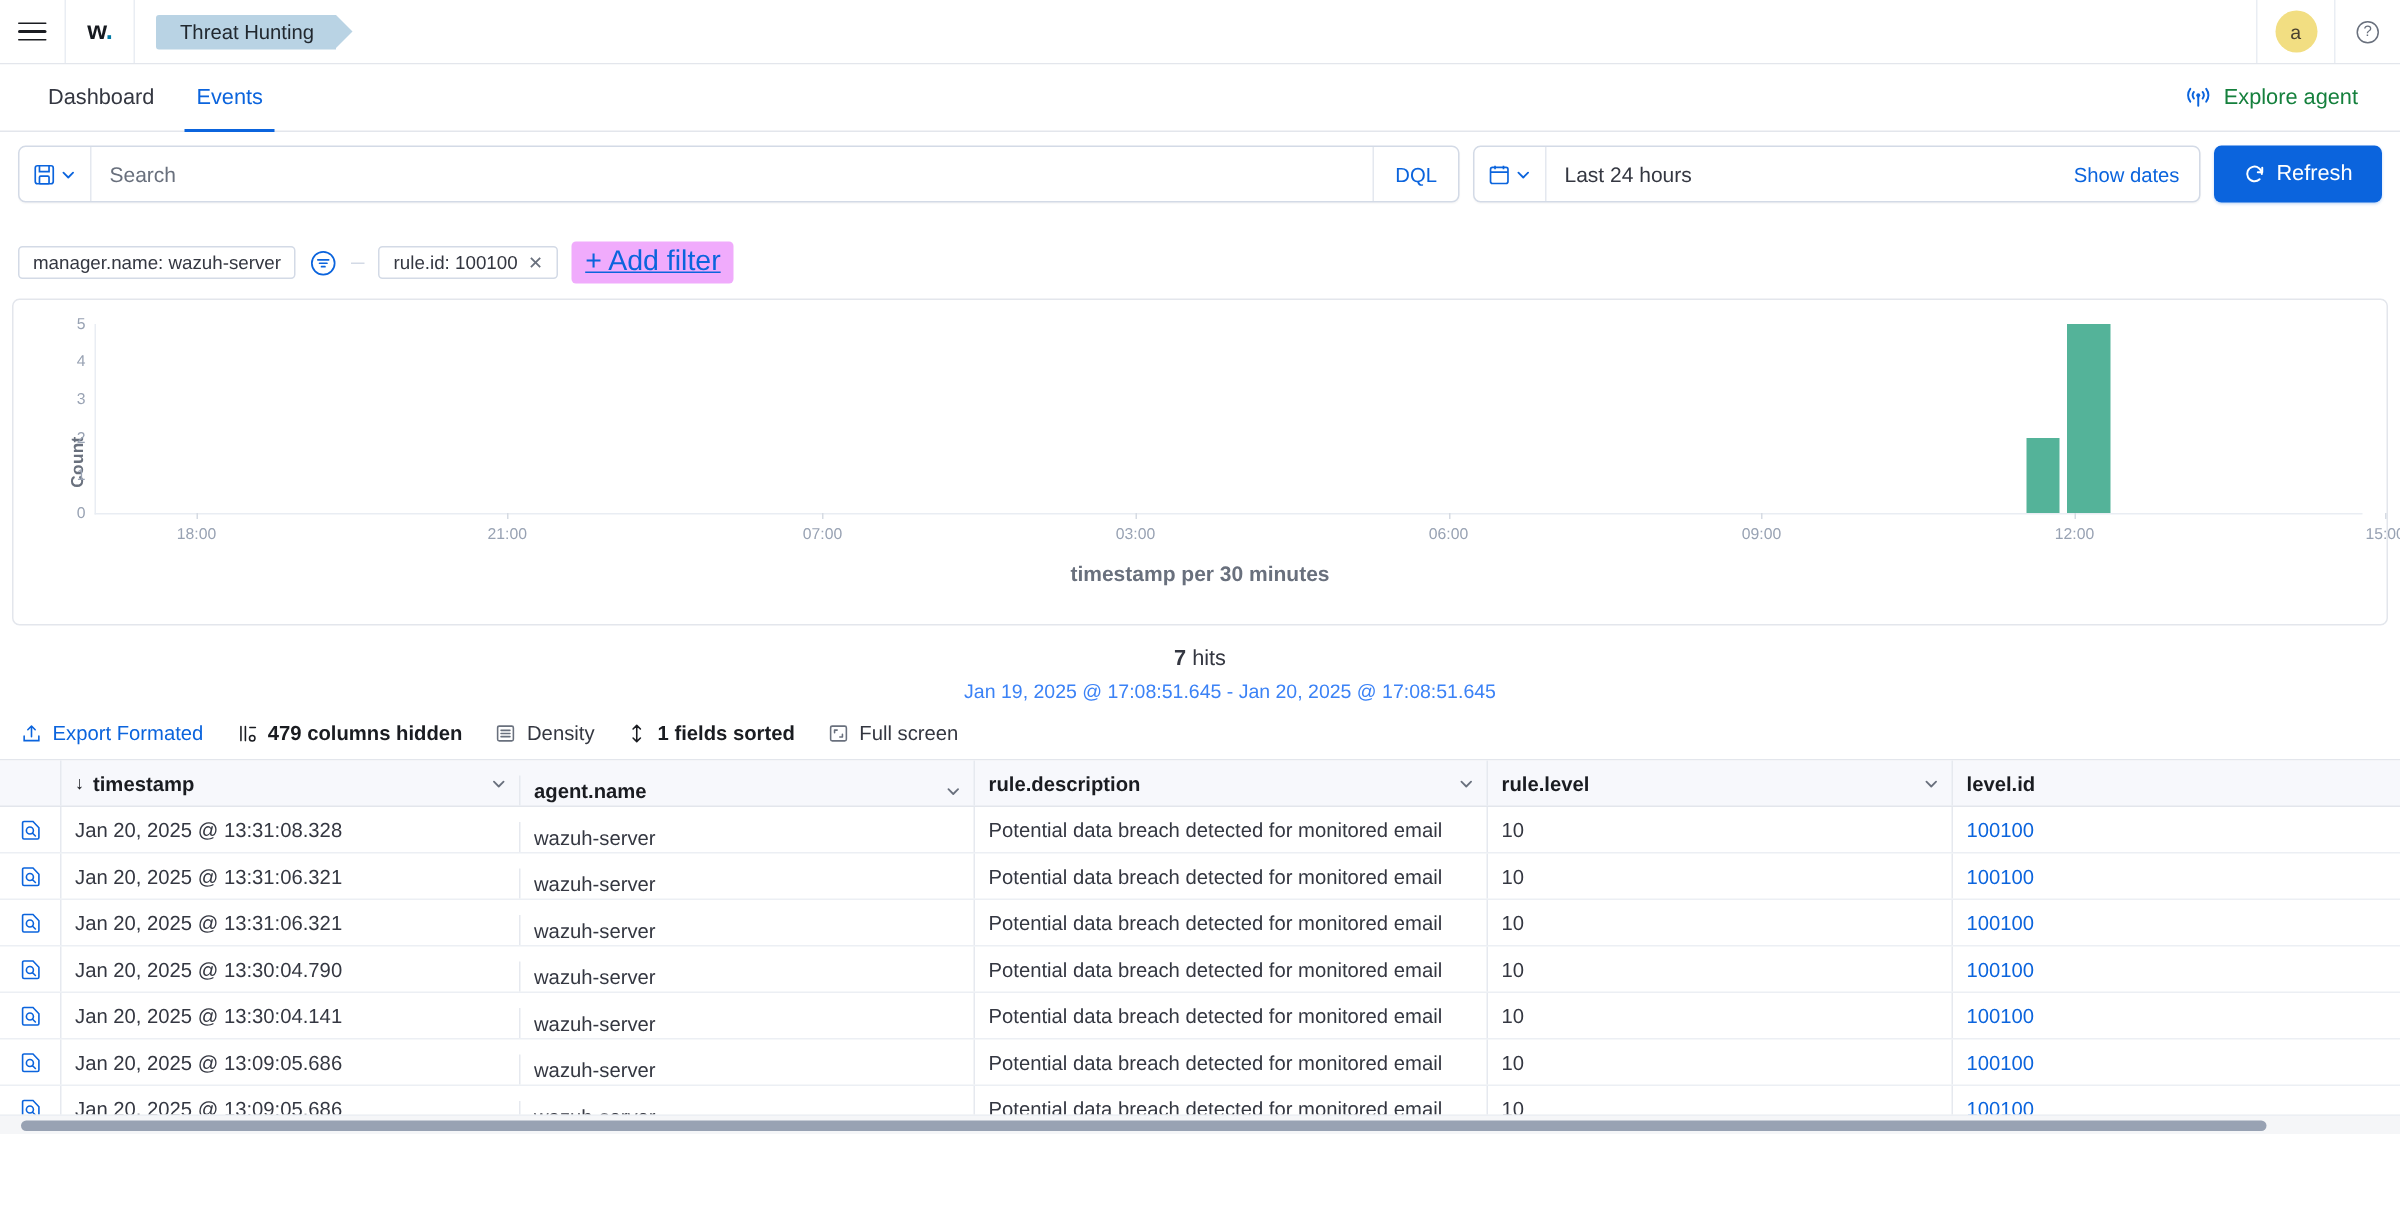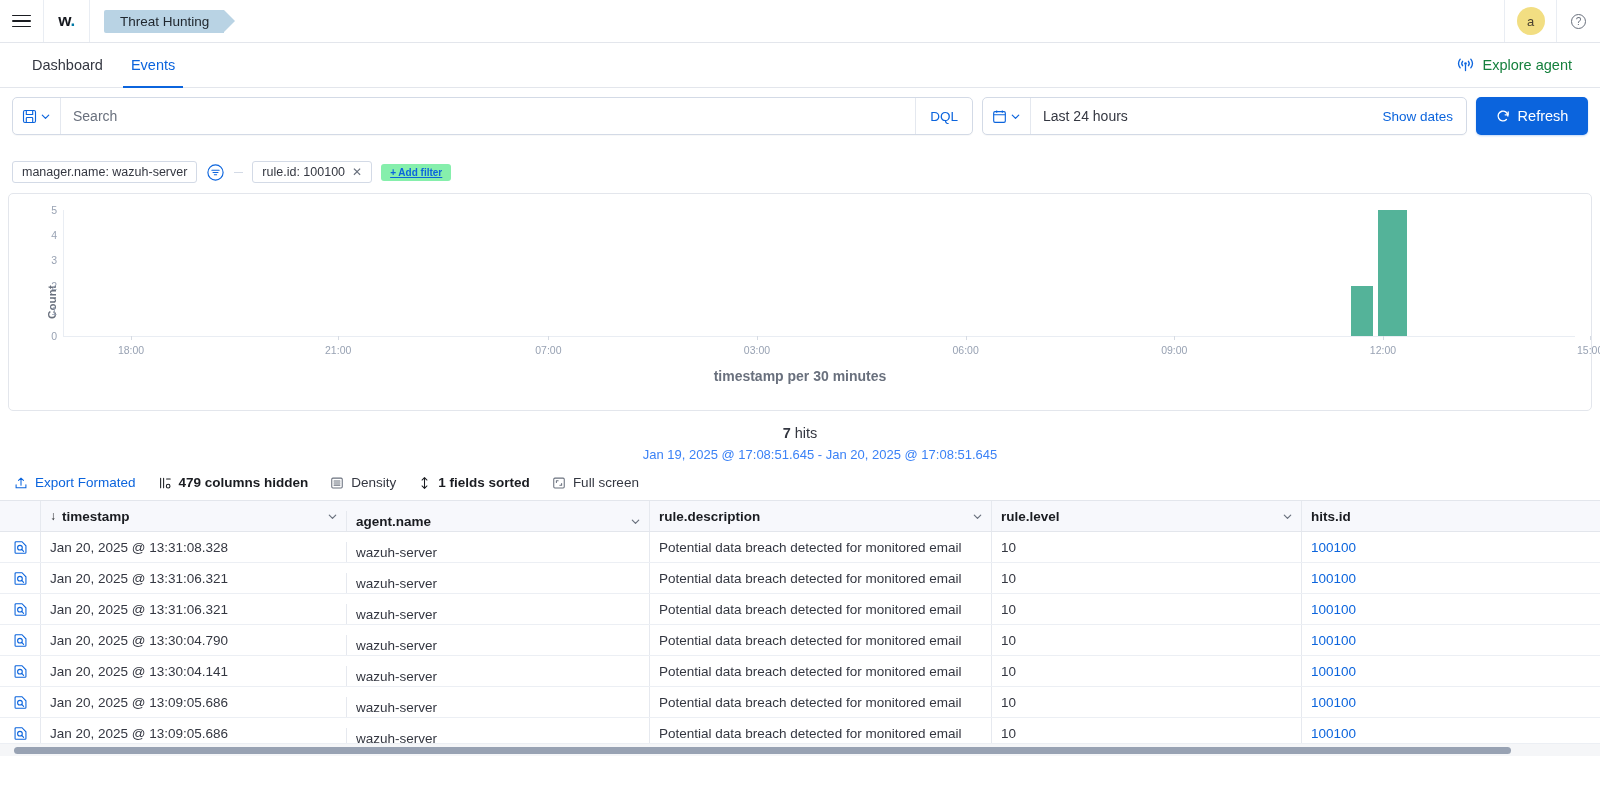--- a/index.html
+++ b/index.html
@@ -114,22 +114,22 @@
   .filterbar { display: flex; align-items: center; gap: 9px; padding: 10px 12px 10px 12px; }
   .pill {
     height: 22px; display: flex; align-items: center; gap: 7px;
     padding: 0 9px; background: #fff; border: 1px solid #d3dae6;
     border-radius: 3px; font-size: 12.5px; color: #343741; cursor: pointer;
   }
   .pill .x { color: #69707d; font-size: 12px; }
   .filter-circle-icon { cursor: pointer; display:flex; align-items:center; }
   .pill-sep { width: 9px; height: 1px; background: #d3dae6; }
   .addfilter {
-    background: #86efac; color: #0b64dd; font-size: 10px; padding: 3px 9px;
-    border-radius: 3px; text-decoration: underline; cursor: pointer; font-weight: bold;
+    background: #f0abfc; color: #0b64dd; font-size: 19px; padding: 3px 9px;
+    border-radius: 3px; text-decoration: underline; cursor: pointer;
   }
 
   
   .panel {
     margin: 0 8px; background: #fff; border: 1px solid #e3e6ec; border-radius: 5px;
     height: 218px; position: relative;
   }
   .chart-area { position: absolute; inset: 0; }
   .ylabel {
     position: absolute; left: 26px; top: 50%; transform: translateY(-50%) rotate(-90deg);
@@ -443,21 +443,21 @@
         </div>
         <div class="gcell c-rl colsep">
           <span>rule.level</span>
           <span class="hdr-chev">
             <svg width="11" height="11" viewBox="0 0 12 12" fill="none" stroke="#69707d" stroke-width="1.3">
               <path d="M2.5 4.5L6 8l3.5-3.5" stroke-linecap="round" stroke-linejoin="round"></path>
             </svg>
           </span>
         </div>
         <div class="gcell c-ri colsep">
-          <span>hits.id</span>
+          <span>level.id</span>
         </div>
       </div>
     <div id="tbody">
         <div class="grow data">
           <div class="gcell c-exp">
             <span class="exp-icon">
               <svg width="15" height="15" viewBox="0 0 16 16" fill="none" stroke="#0b64dd" stroke-width="1.15">
                 <path d="M9.6 1.8H3.2a1 1 0 00-1 1v10.4a1 1 0 001 1h9.6a1 1 0 001-1V6.2z"></path>
                 <circle cx="7.4" cy="8.2" r="2.5"></circle>
                 <path d="M9.3 10.1l2 2" stroke-linecap="round"></path>

